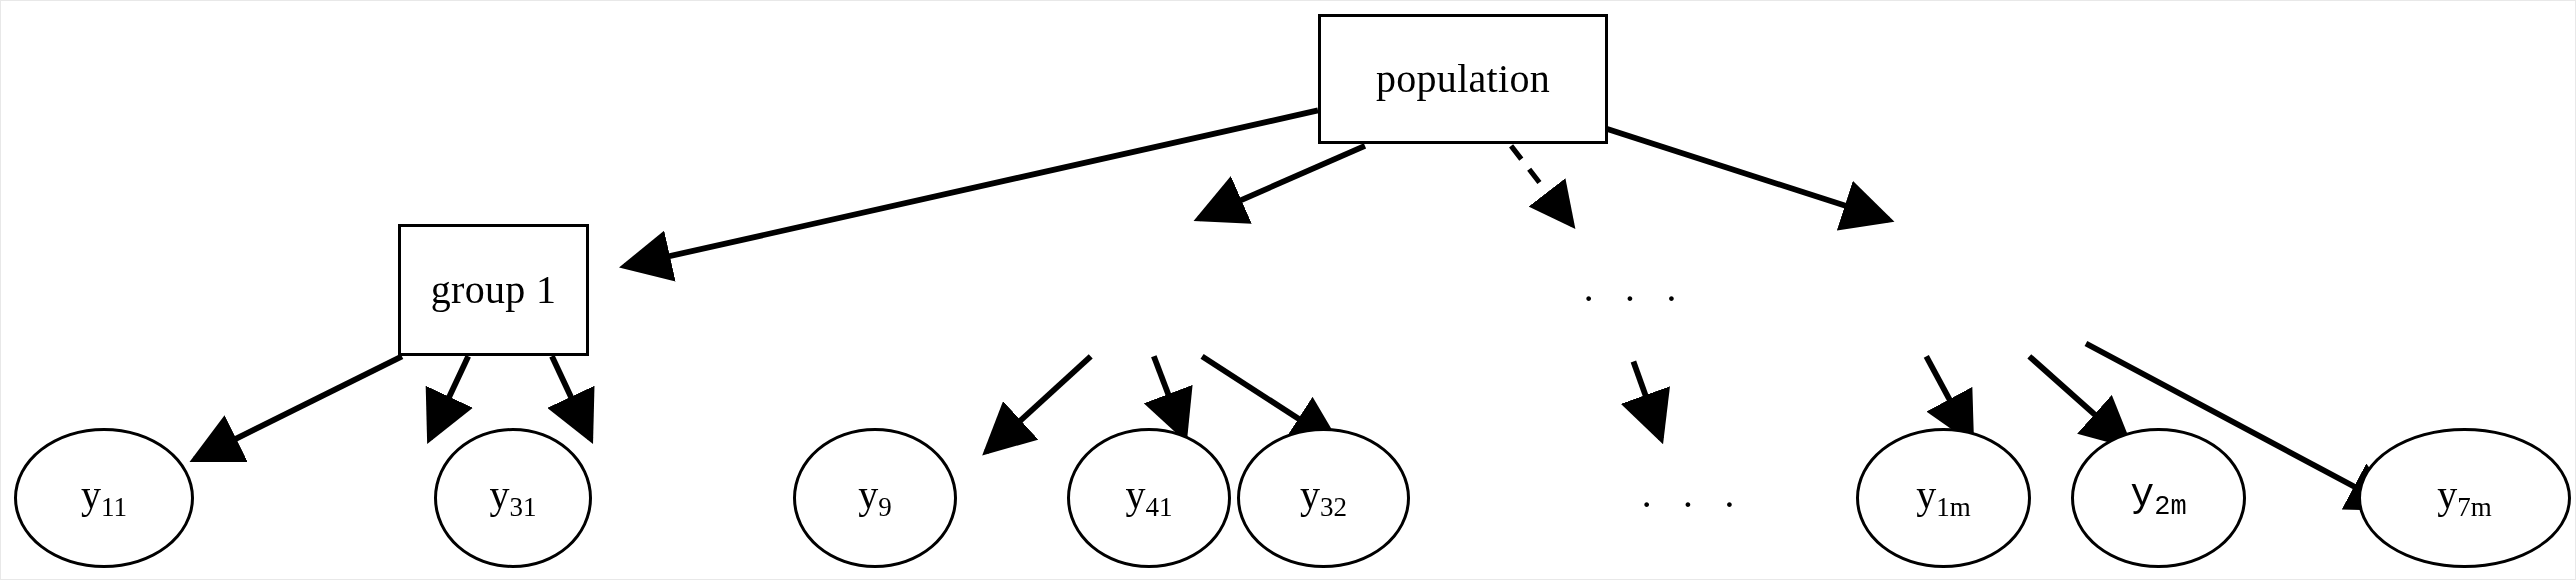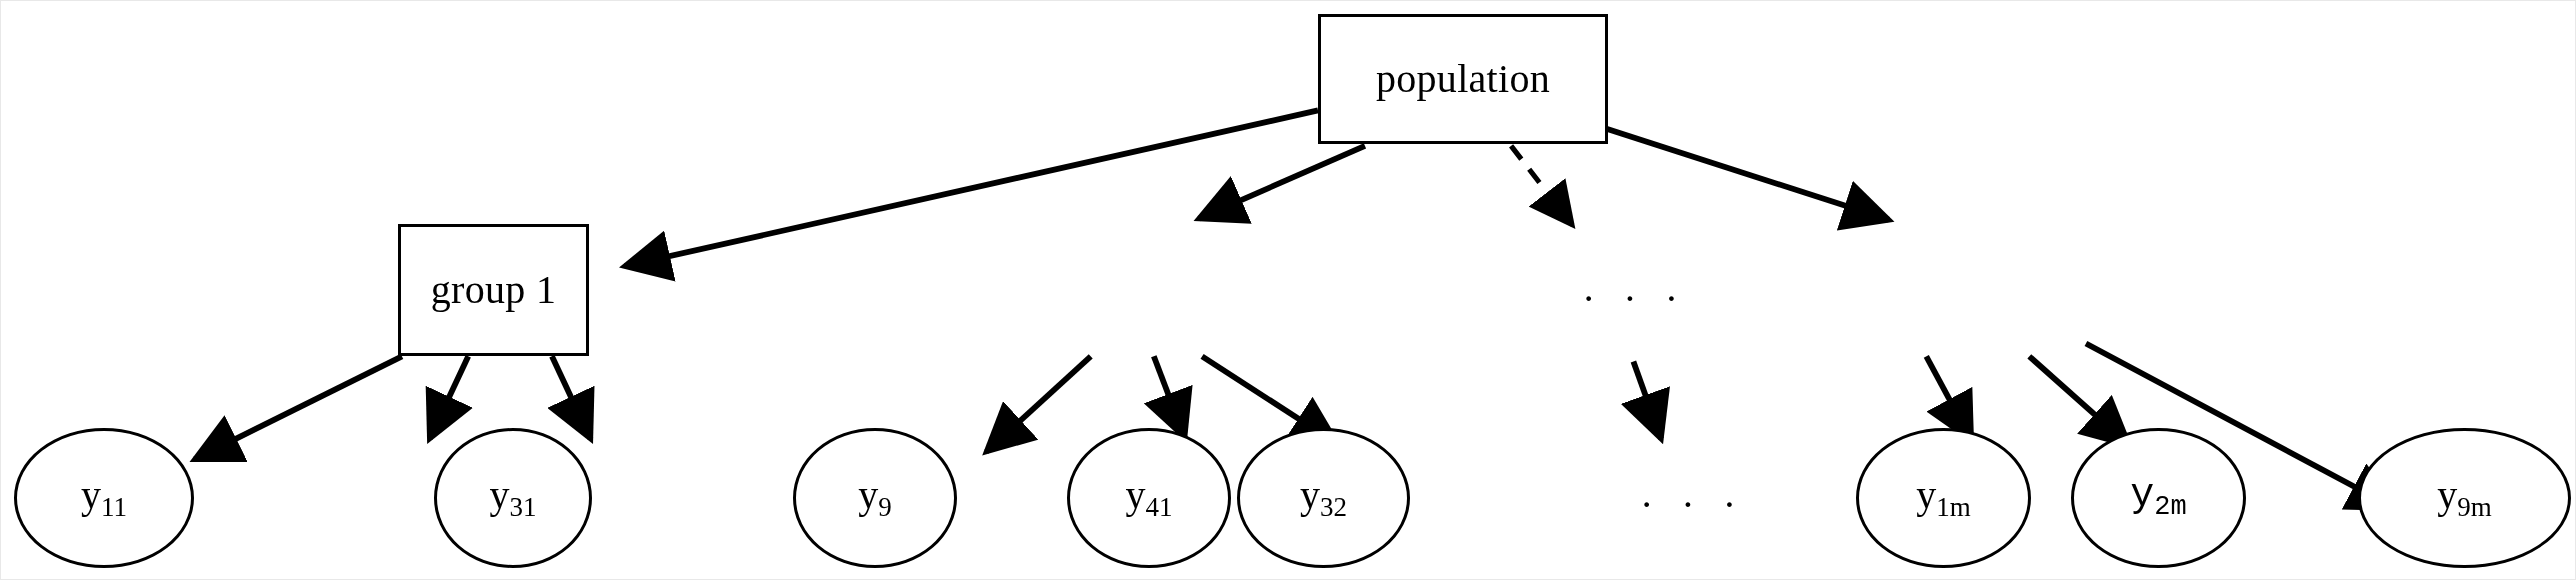--- a/index.html
+++ b/index.html
@@ -186,18 +186,18 @@
   </div>
 
   <div class="node node-ellipse" style="left:2070px; top:427px; width:175px; height:140px;font-family:Liberation Mono, monospace;">
     <span class="leaf-label">
       <span>y</span><span class="sub">2m</span>
     </span>
   </div>
 
   <div class="node node-ellipse" style="left:2357px; top:427px; width:213px; height:140px;">
     <span class="leaf-label">
-      <span>y</span><span class="sub">9m</span>
+      <span>y</span><span class="sub">7m</span>
     </span>
   </div>
 
 </div>
 
 
 </body></html>

